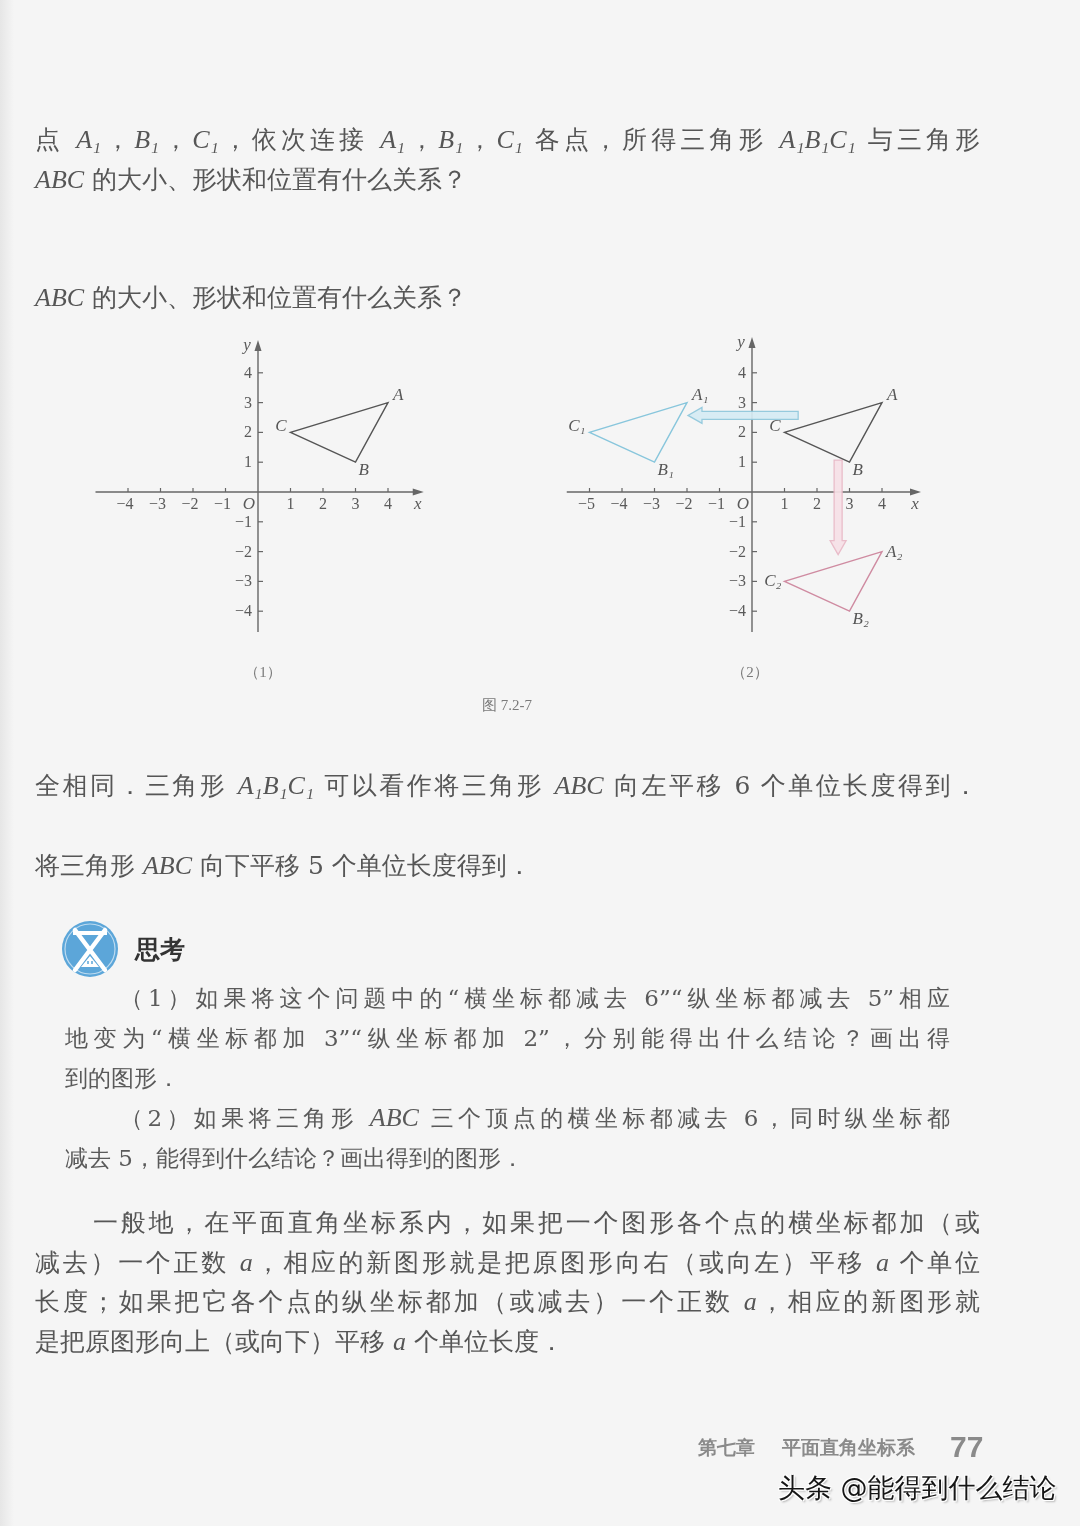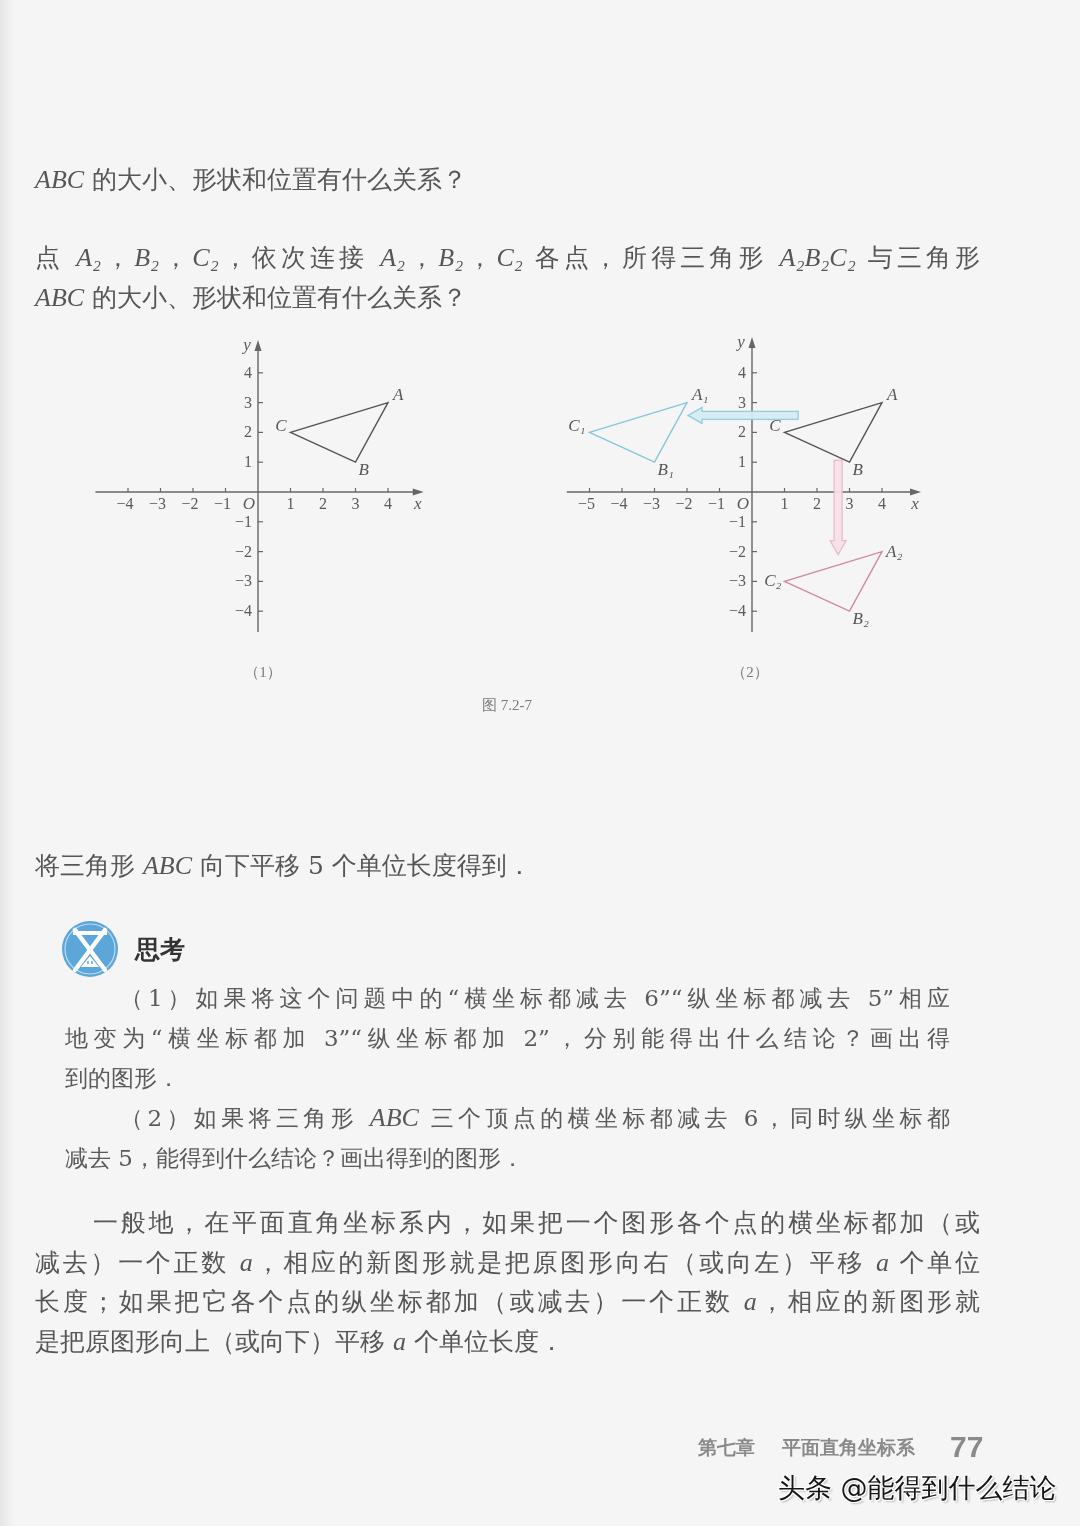--- a/index.html
+++ b/index.html
@@ -25,22 +25,22 @@
     position:absolute; left:778px; top:1470px; font-size:27px; line-height:36px; white-space:nowrap;
     color:#161616; font-family:"DejaVu Sans","Liberation Sans",sans-serif;
     text-shadow:-1px -1px 0 #fff, 1px -1px 0 #fff, -1px 1px 0 #fff, 1px 1px 0 #fff, 2px 2px 2px rgba(0,0,0,0.25);
   }
 </style>
 </head>
 <body>
 
 <div id="page">
 
+  <div class="ln full mt" style="left:35px;top:120px;width:945px;">点 <i>A₁</i>，<i>B₁</i>，<i>C₁</i>，依次连接 <i>A₁</i>，<i>B₁</i>，<i>C₁</i> 各点，所得三角形 <i>A₁B₁C₁</i> 与三角形</div>
   <div class="ln mt" style="left:35px;top:160px;width:945px;"><i>ABC</i> 的大小、形状和位置有什么关系？</div>
-  <div class="ln full mt" style="left:35px;top:238px;width:945px;">点 <i>A₂</i>，<i>B₂</i>，<i>C₂</i>，依次连接 <i>A₂</i>，<i>B₂</i>，<i>C₂</i> 各点，所得三角形 <i>A₂B₂C₂</i> 与三角形</div>
   <div class="ln mt" style="left:35px;top:278px;width:945px;"><i>ABC</i> 的大小、形状和位置有什么关系？</div>
 
   <svg class="chart" style="left:80px;top:330px;width:360px;height:320px;" viewBox="80 330 360 320">
       <line x1="95.5" y1="492" x2="417.75" y2="492" stroke="#666666" stroke-width="1.4"></line>
       <polygon points="423.75,492 412.75,488.5 412.75,495.5" fill="#666666"></polygon>
       <line x1="258" y1="632.06" x2="258" y2="346.02" stroke="#666666" stroke-width="1.4"></line>
       <polygon points="258,340.02 254.5,351.02 261.5,351.02" fill="#666666"></polygon>
       <line x1="128" y1="492" x2="128" y2="488" stroke="#666666" stroke-width="1.2"></line>
       <text x="125" y="509" text-anchor="middle" font-size="16" fill="#5a5a5a" font-family="&quot;Liberation Serif&quot;, serif">−4</text>
       <line x1="160.5" y1="492" x2="160.5" y2="488" stroke="#666666" stroke-width="1.2"></line>
@@ -136,20 +136,21 @@
       <polygon points="882,551.6 849.5,611.2 784.5,581.4" fill="none" stroke="#cf8ba1" stroke-width="1.4" stroke-linejoin="miter"></polygon>
       <text x="886" y="556.6" text-anchor="start" font-size="17" font-style="italic" fill="#555555" font-family="&quot;Liberation Serif&quot;, serif">A₂</text>
       <text x="852.5" y="624.2" text-anchor="start" font-size="17" font-style="italic" fill="#555555" font-family="&quot;Liberation Serif&quot;, serif">B₂</text>
       <text x="781.5" y="586.4" text-anchor="end" font-size="17" font-style="italic" fill="#555555" font-family="&quot;Liberation Serif&quot;, serif">C₂</text>
     </svg>
 
   <div class="cap" style="left:233px;top:662px;width:60px;">（1）</div>
   <div class="cap" style="left:720px;top:662px;width:60px;">（2）</div>
   <div class="cap" style="left:457px;top:695px;width:100px;">图 7.2-7</div>
 
+  <div class="ln full mt" style="left:35px;top:766px;width:943px;">全相同．三角形 <i>A₁B₁C₁</i> 可以看作将三角形 <i>ABC</i> 向左平移 6 个单位长度得到．</div>
   <div class="ln mt" style="left:35px;top:846px;width:943px;">将三角形 <i>ABC</i> 向下平移 5 个单位长度得到．</div>
 
   <div class="think">
     <svg class="think-icon" viewBox="0 0 58 58">
       <circle cx="29" cy="29" r="28" fill="#5ca6d9"></circle>
       <circle cx="29" cy="29" r="25" fill="none" stroke="#ffffff" stroke-width="1.2" opacity="0.6"></circle>
       <path d="M12 13 L46 13" stroke="#ffffff" stroke-width="4"></path>
       <path d="M14 10 L44 50 M44 10 L14 50" stroke="#ffffff" stroke-width="4.5" stroke-linecap="round"></path>
       <path d="M20 47 L38 47 L29 36 Z" fill="#ffffff"></path>
       <path d="M27 44 L27 41 M31 44 L31 41" stroke="#5ca6d9" stroke-width="1.5"></path>

